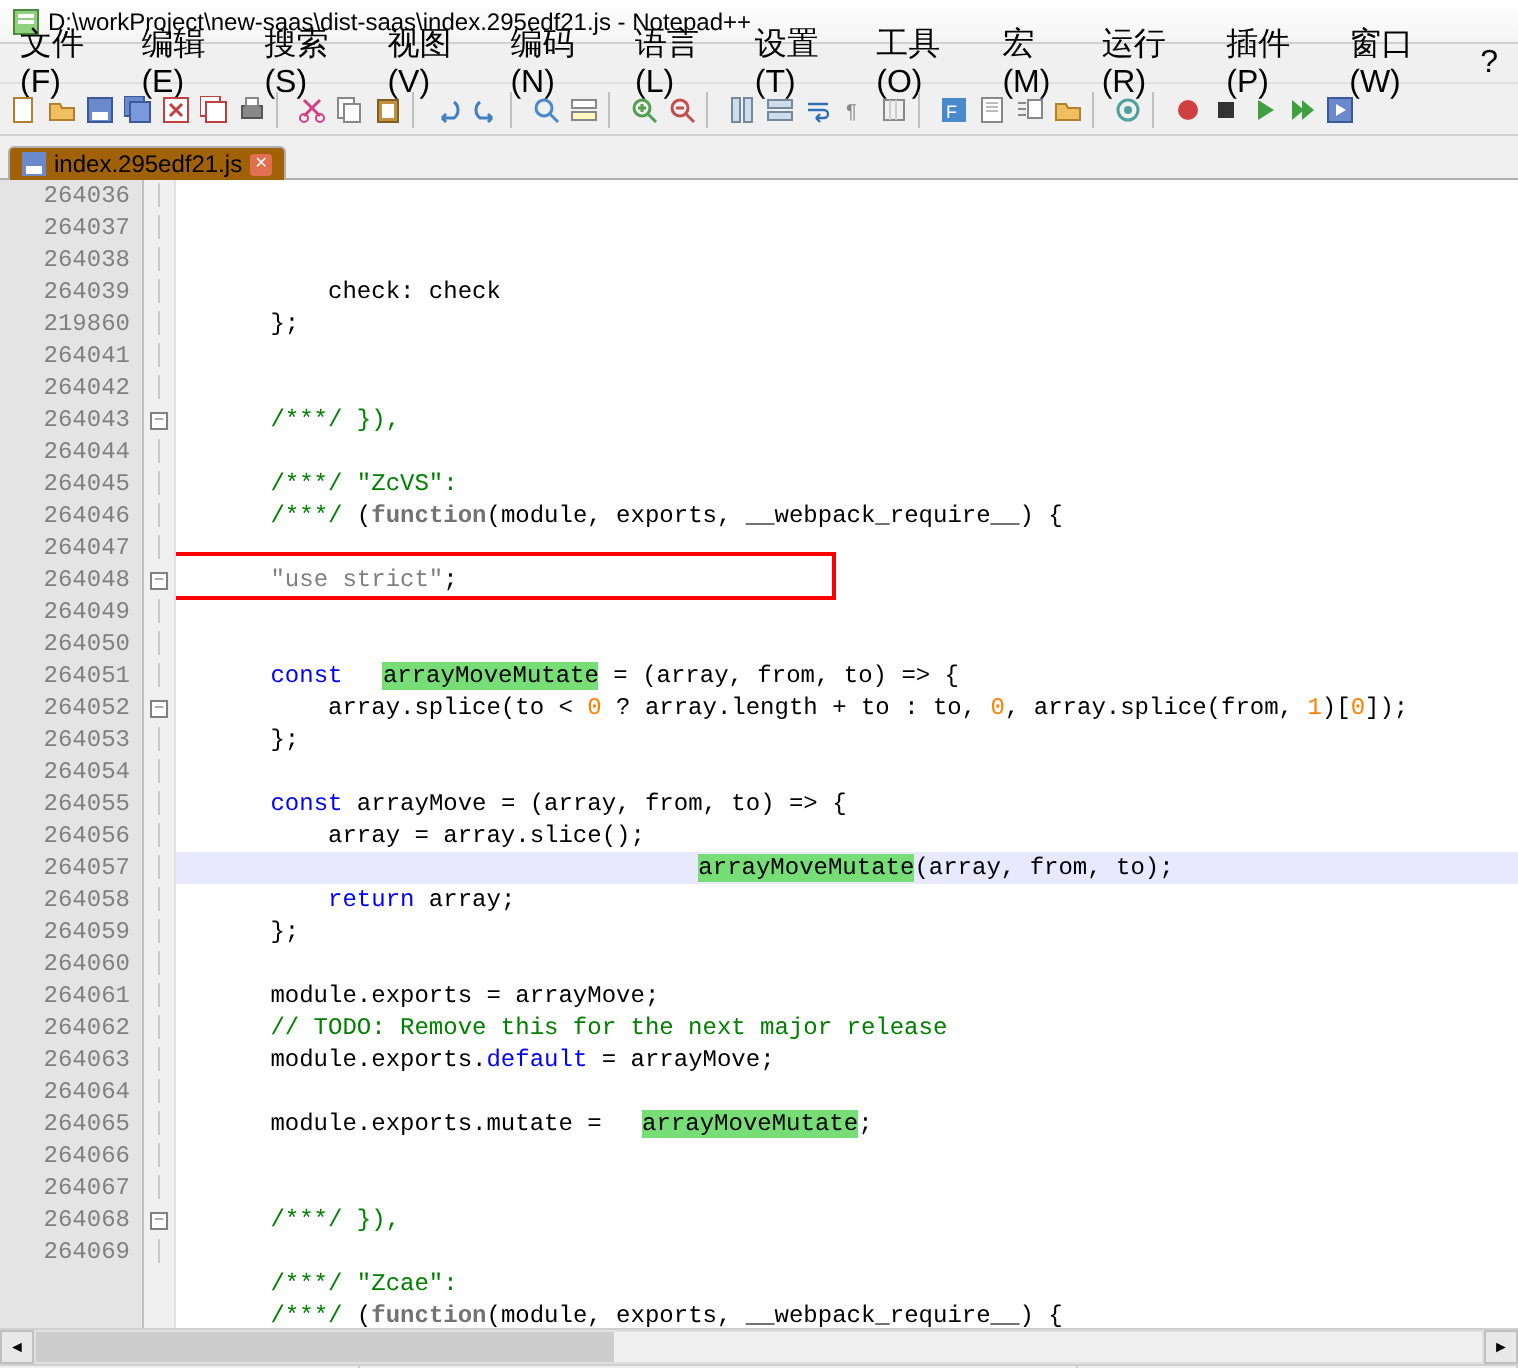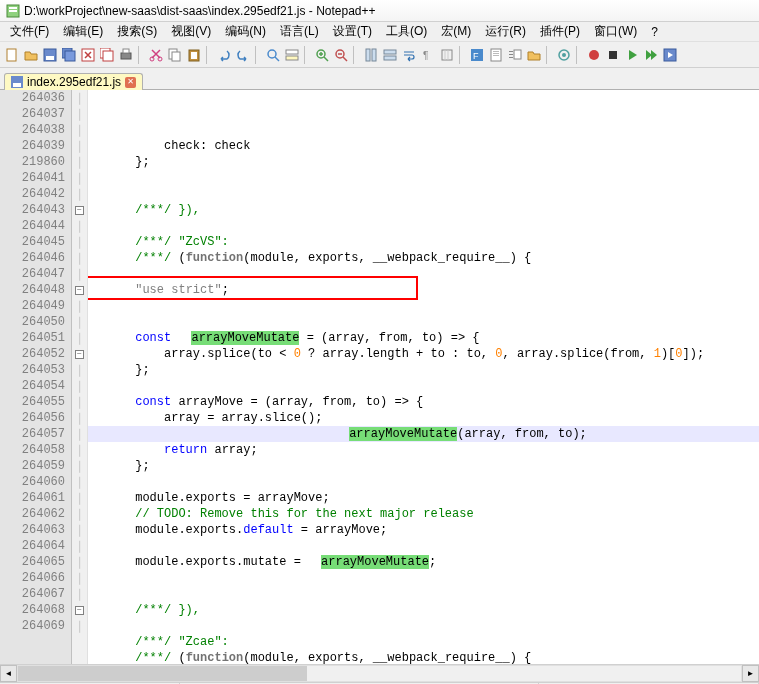--- a/index.html
+++ b/index.html
@@ -1,26 +1,26 @@
 <!DOCTYPE html>
 <html><head>
 <meta charset="utf-8">
 <style>
   * { margin: 0; padding: 0; box-sizing: border-box; }
   body { font-family: "Microsoft YaHei", Tahoma, sans-serif; font-size: 12px; background: #f0f0f0; overflow: hidden; width: 759px; height: 684px; }
   .titlebar { background: linear-gradient(#fff,#f4f4f4); border-bottom: 1px solid #d0d0d0; height: 22px; display: flex; align-items: center; padding: 0 6px; }
   .titlebar .icon { width: 14px; height: 14px; margin-right: 4px; }
   .titlebar .title { font-size: 12px; color: #000; }
   .menubar { background: #f0f0f0; height: 20px; display: flex; align-items: center; padding: 0 4px; gap: 2px; border-bottom: 1px solid #e0e0e0;}
-  .menubar .menuitem { padding: 1px 6px; font-size: 12px; color: #000; cursor: default; }
+  .menubar .menuitem { padding: 1px 6px; font-size: 16px; color: #000; cursor: default; }
   .toolbar { background: #f0f0f0; height: 26px; display: flex; align-items: center; padding: 0 3px; gap: 1px; border-bottom: 1px solid #d0d0d0; }
   .tbtn { width: 18px; height: 18px; display:flex; align-items:center; justify-content:center; cursor: default; border:1px solid transparent; }
   .tsep { width: 6px; height: 18px; border-left: 1px solid #c0c0c0; margin: 0 2px; }
   .tabbar { background: #f0f0f0; height: 22px; display: flex; align-items: flex-end; padding-left: 4px; border-bottom: 1px solid #b0b0b0; }
-  .tab { background: #fef9c3; border: 1px solid #b0b0b0; border-bottom: none; border-radius: 3px 3px 0 0; padding: 1px 6px; display:flex; align-items:center; gap:4px; font-size: 12px; position: relative; top: 1px; }
+  .tab { background: #a16207; border: 1px solid #b0b0b0; border-bottom: none; border-radius: 3px 3px 0 0; padding: 1px 6px; display:flex; align-items:center; gap:4px; font-size: 12px; position: relative; top: 1px; }
   .tab .tabicon { width: 12px; height: 12px; }
   .tab .close { width: 11px; height: 11px; background:#e07050; border-radius:2px; display:flex; align-items:center; justify-content:center; color:#fff; font-size:8px; line-height:1; }
   .editor-area { display:flex; height: 574px; background:#fff; position:relative; }
   .gutter { background:#e4e4e4; border-right:1px solid #c0c0c0; width:72px; text-align:right; padding-top:0; }
   .linenum { font-family: Liberation Mono, monospace; font-size: 12px; line-height:16px; height:16px; color:#808080; padding-right:6px; }
   .fold-col { width:16px; background:#f0f0f0; border-right:1px solid #e0e0e0; }
   .fold-mark { height:16px; display:flex; align-items:center; justify-content:center; font-family: monospace; font-size:10px; color:#808080; position:relative; }
   .fold-box { width:9px; height:9px; border:1px solid #808080; background:#fff; display:flex; align-items:center; justify-content:center; font-size:8px; line-height:1; color:#808080;}
   .code { font-family: Consolas, "Courier New", monospace; font-size:12px; line-height:16px; white-space:pre; flex:1; overflow:hidden; position:relative; }
   .codeline { height:16px; padding-left:4px; }

